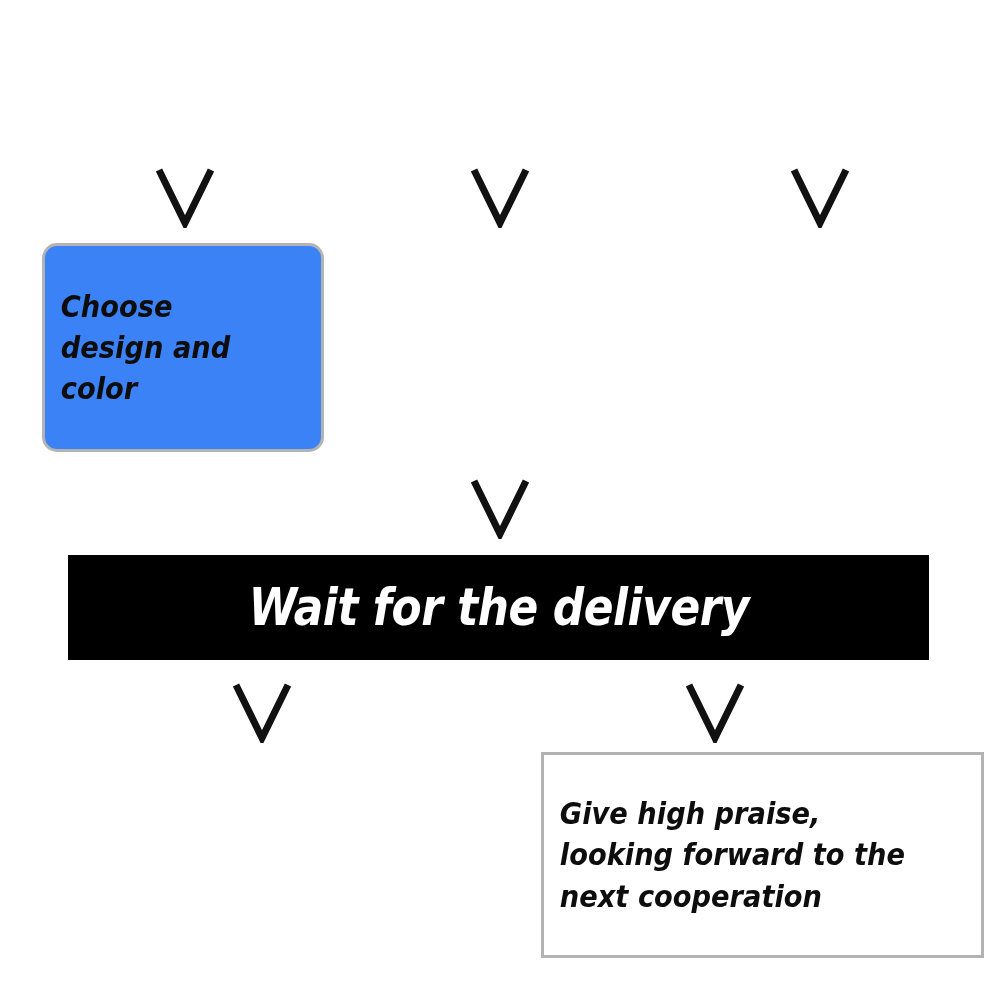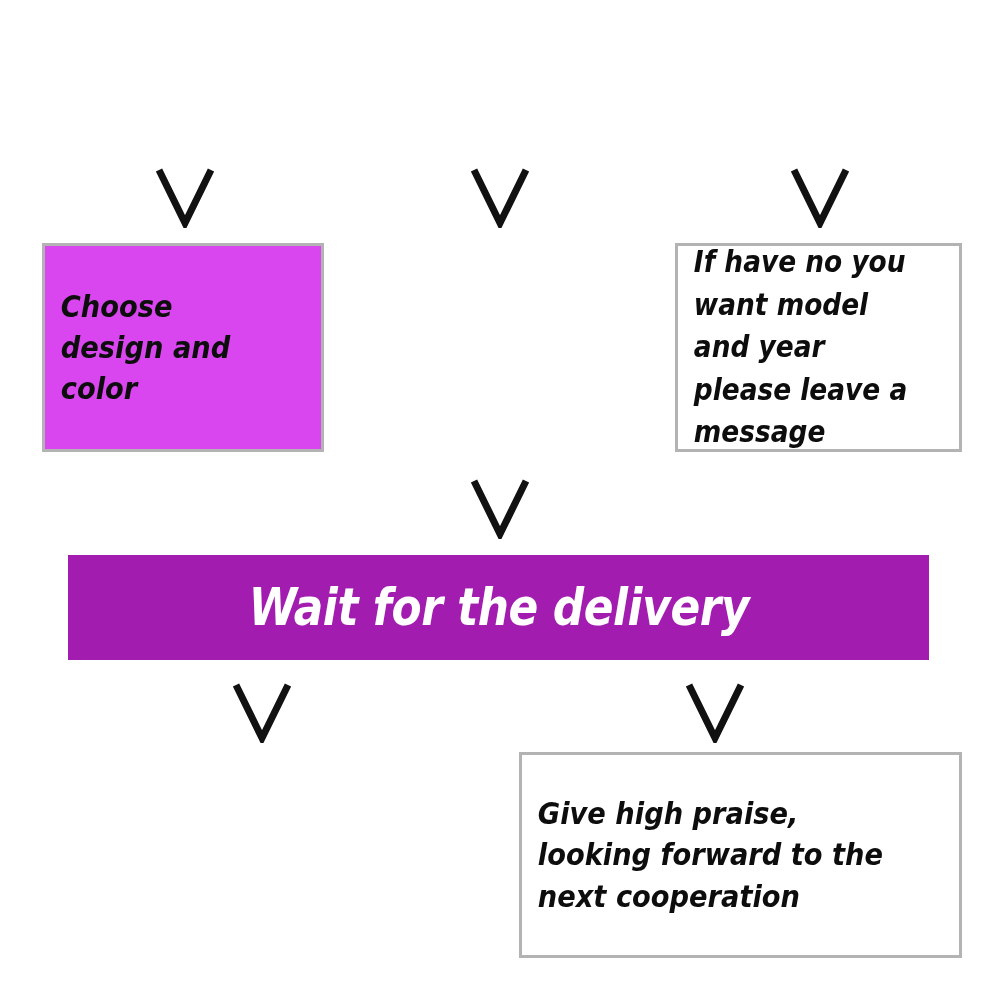--- a/index.html
+++ b/index.html
@@ -81,21 +81,21 @@
   }
 
   
   #box-design   { left: 42px;  top: 243px; width: 282px; height: 209px; }
   #box-model    { left: 358px; top: 243px; width: 283px; height: 209px; }
   #box-message  { left: 675px; top: 243px; width: 287px; height: 209px; }
   #box-message .box-text { font-size: 30px; line-height: 1.42; }
 
   
   #box-shipment { left: 38px;  top: 752px; width: 440px; height: 206px; }
-  #box-praise   { left: 519px; top: 752px; width: 443px; height: 206px; }
+  #box-praise   { left: 541px; top: 752px; width: 443px; height: 206px; }
 
   
   .chevron {
     position: absolute;
     width: 62px;
     height: 62px;
   }
   .chevron svg { display: block; width: 100%; height: 100%; }
 
   #arrow-to-design   { left: 154px; top: 166px; }
@@ -120,34 +120,31 @@
     <svg viewBox="0 0 62 62" xmlns="http://www.w3.org/2000/svg">
       <path d="M5 4 L31 57 L57 4" fill="none" stroke="#111111" stroke-width="7" stroke-linecap="butt" stroke-linejoin="miter"></path>
     </svg>
   </div>
   <div class="chevron" id="arrow-to-message">
     <svg viewBox="0 0 62 62" xmlns="http://www.w3.org/2000/svg">
       <path d="M5 4 L31 57 L57 4" fill="none" stroke="#111111" stroke-width="7" stroke-linecap="butt" stroke-linejoin="miter"></path>
     </svg>
   </div>
 
-  <div class="box" id="box-design" style="border-color: rgb(179, 179, 179); background: #d946ef;">
+  <div class="box" id="box-design" style="border-color: rgb(179, 179, 179); background: #3b82f6; border-radius: 15px;">
     <span class="box-text" style="color: rgb(13, 13, 13);">Choose design and color</span>
-  </div>
-  <div class="box" id="box-message" style="border-color: rgb(179, 179, 179); background: rgb(255, 255, 255);">
-    <span class="box-text" style="color: rgb(13, 13, 13);">If have no you want model and year please leave a message</span>
   </div>
 
   <div class="chevron" id="arrow-to-delivery">
     <svg viewBox="0 0 62 62" xmlns="http://www.w3.org/2000/svg">
       <path d="M5 4 L31 57 L57 4" fill="none" stroke="#111111" stroke-width="7" stroke-linecap="butt" stroke-linejoin="miter"></path>
     </svg>
   </div>
 
-  <div class="banner" id="banner-delivery" style="background: #a21caf;">
+  <div class="banner" id="banner-delivery" style="background: #000000;">
     <span class="banner-text" style="color: rgb(255, 255, 255);">Wait for the delivery</span>
   </div>
 
   <div class="chevron" id="arrow-to-shipment">
     <svg viewBox="0 0 62 62" xmlns="http://www.w3.org/2000/svg">
       <path d="M5 4 L31 57 L57 4" fill="none" stroke="#111111" stroke-width="7" stroke-linecap="butt" stroke-linejoin="miter"></path>
     </svg>
   </div>
   <div class="chevron" id="arrow-to-praise">
     <svg viewBox="0 0 62 62" xmlns="http://www.w3.org/2000/svg">

